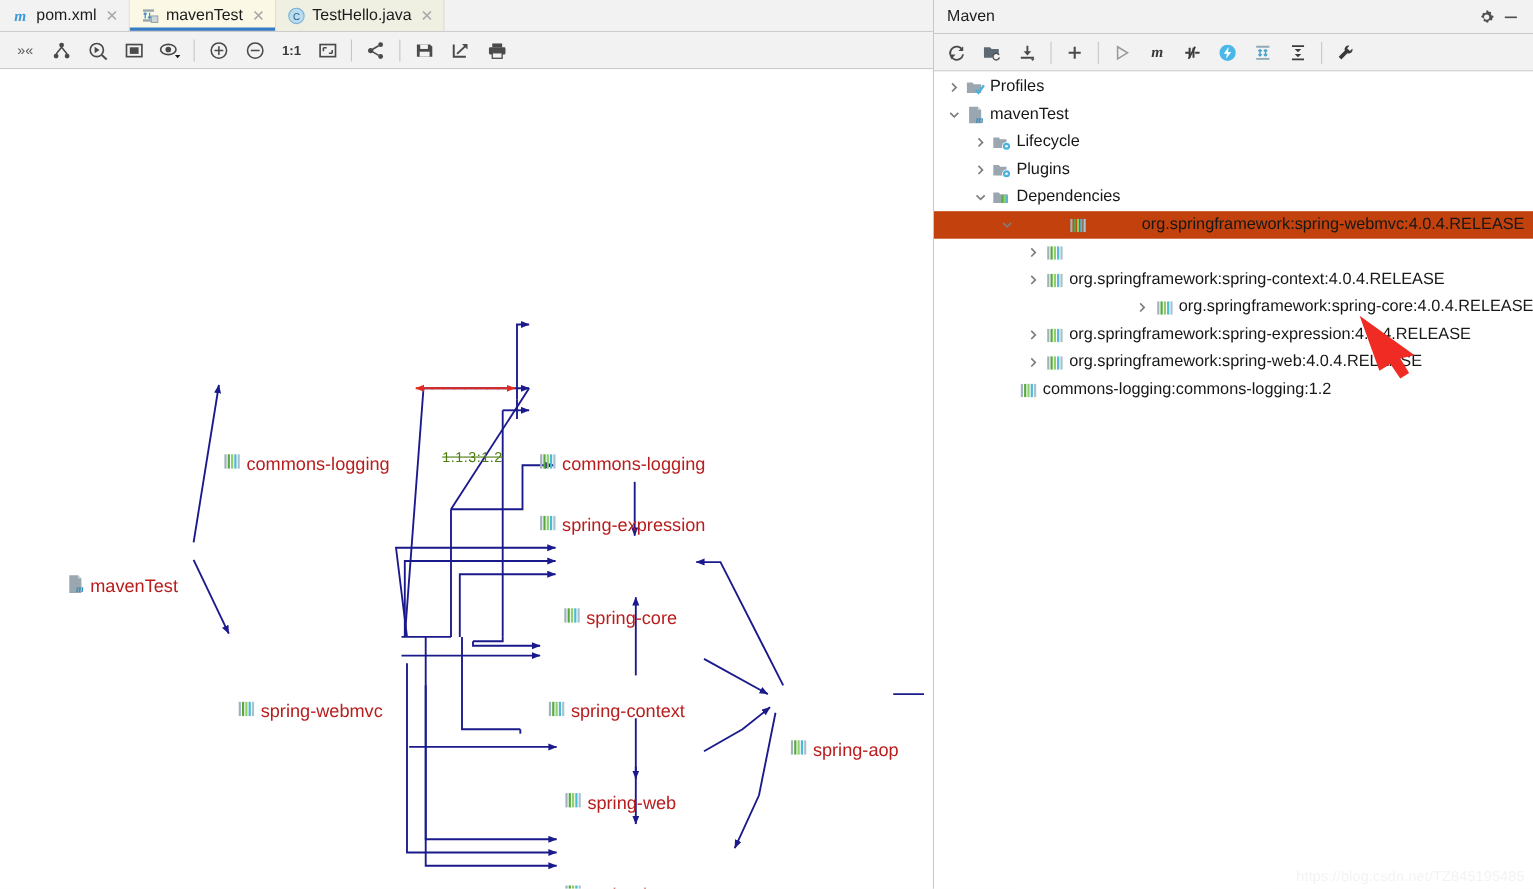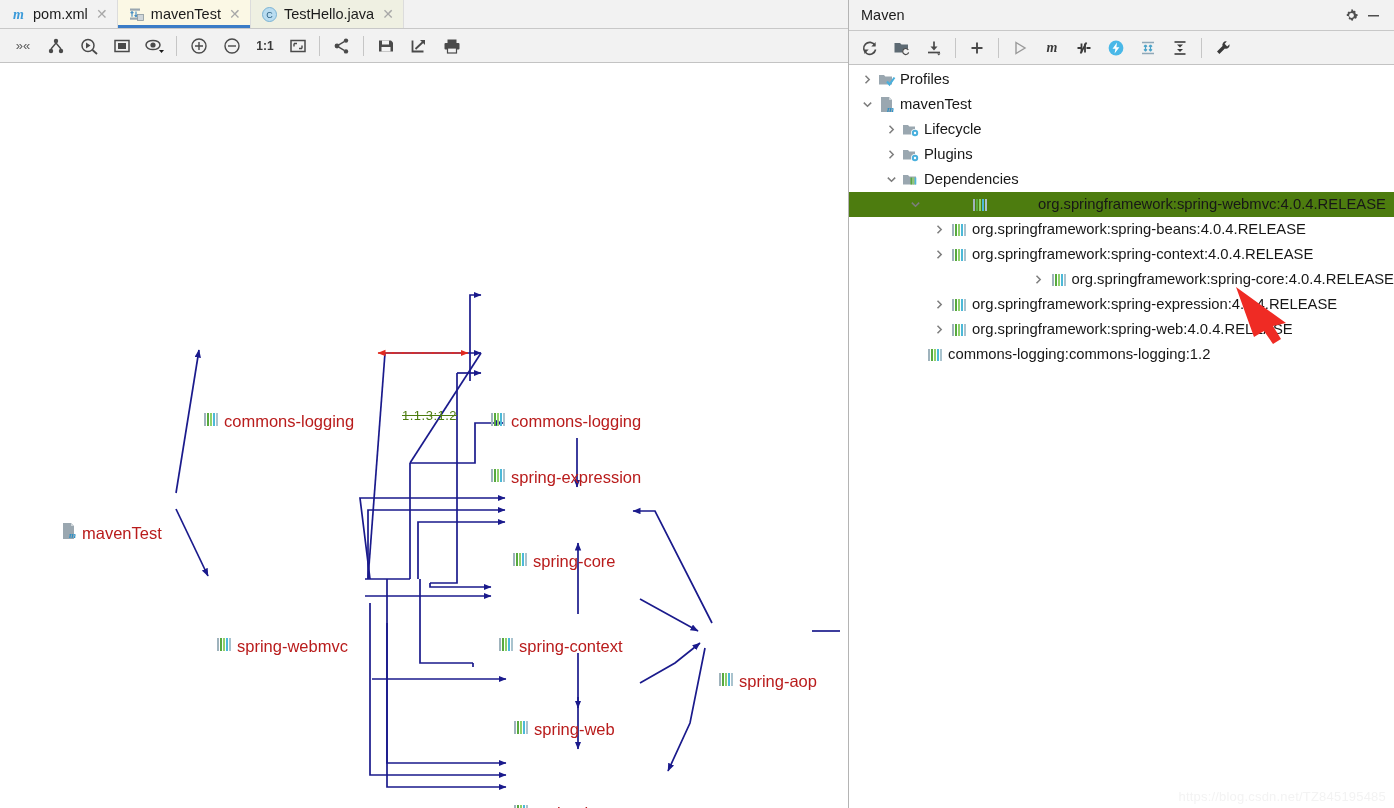--- a/index.html
+++ b/index.html
@@ -183,21 +183,21 @@
   .trow {
     position: relative;
     height: 25px;
     display: flex;
     align-items: center;
     font-size: 14.8px;
     color: #171717;
     white-space: nowrap;
     cursor: default;
   }
-  .trow.selected { background: #4d7c0f; gap: 45px; }
+  .trow.selected { background: #c2410c; gap: 45px; }
   .twist {
     width: 20px;
     height: 25px;
     display: inline-flex;
     align-items: center;
     justify-content: center;
     flex: 0 0 auto;
   }
   .twist-spacer { width: 20px; flex: 0 0 auto; }
   .ticon {
@@ -767,21 +767,20 @@
         </span>
         <span class="ticon">
           <svg width="16" height="14" viewBox="0 0 16 14">
             <rect x="1" y="1" width="2" height="12" fill="#9fb3bd"></rect>
             <rect x="4" y="1" width="2" height="12" fill="#57a93f"></rect>
             <rect x="7" y="1" width="2" height="12" fill="#8fd06a"></rect>
             <rect x="10" y="1" width="2" height="12" fill="#4cb9d8"></rect>
             <rect x="13" y="1" width="2" height="12" fill="#a9c3ce"></rect>
           </svg>
         </span>
-        <span class="tlabel">org.springframework:spring-beans:4.0.4.RELEASE</span>
       </div>
 
       <div class="trow" style="padding-left:80px;">
         <span class="twist">
           <svg width="11" height="11" viewBox="0 0 11 11">
               <path d="M3.5 1.8 L7.2 5.5 L3.5 9.2" fill="none" stroke="#7d7d7d" stroke-width="1.5"></path>
             </svg>
         </span>
         <span class="ticon">
           <svg width="16" height="14" viewBox="0 0 16 14">

